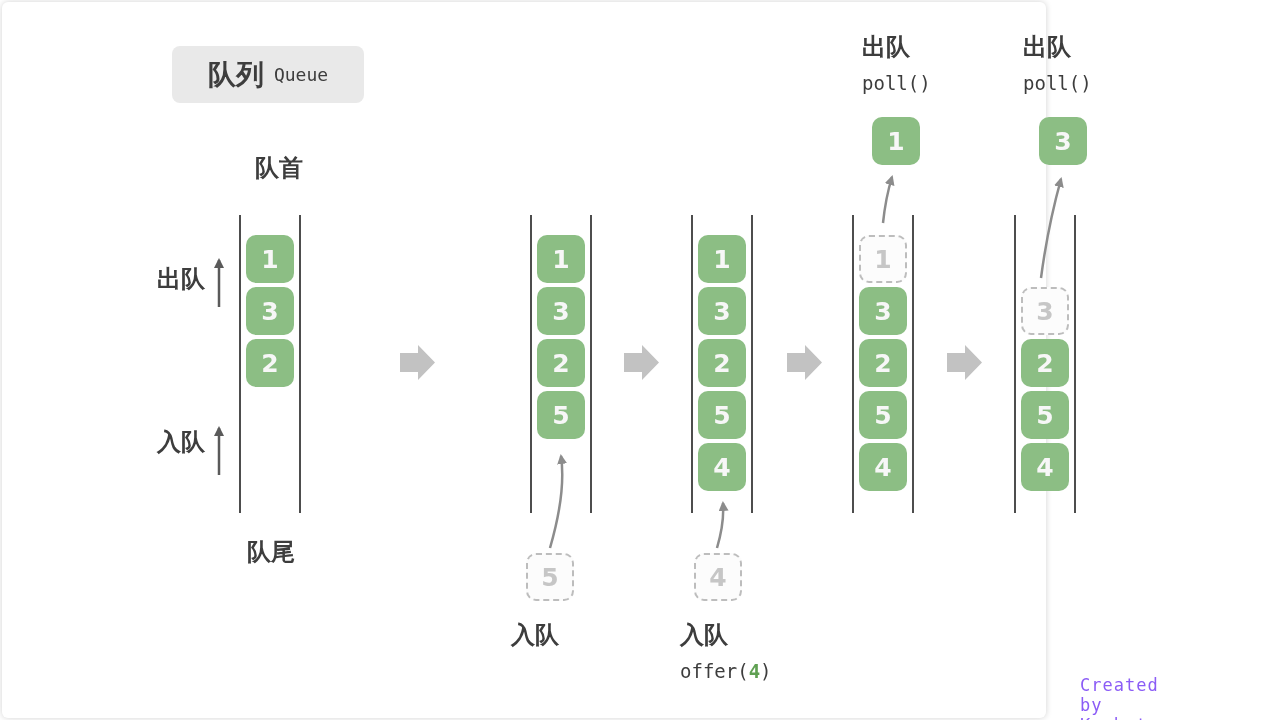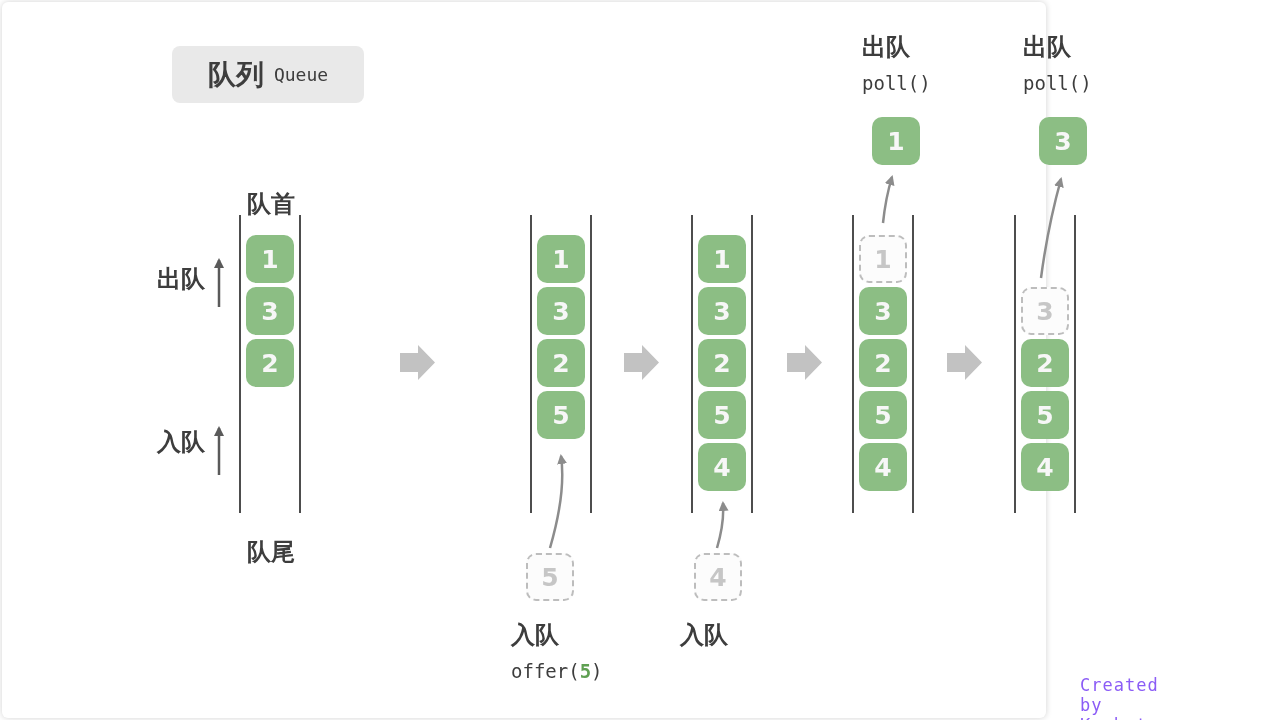--- a/index.html
+++ b/index.html
@@ -50,21 +50,21 @@
 </head>
 <body>
 
 <div class="canvas">
 
   <div class="title-box">
     <span class="title-cn">队列</span>
     <span class="title-en">Queue</span>
   </div>
 
-  <div class="cjk-label" style="left:245px;top:150px;margin-top:36px;">队首</div>
+  <div class="cjk-label" style="left:253px;top:150px;">队首</div>
   <div class="cjk-label" style="left:245px;top:534px;text-align:right;">队尾</div>
   <div class="cjk-label" style="left:155px;top:261px;">出队</div>
   <div class="cjk-label" style="left:155px;top:424px;">入队</div>
 
   <svg class="overlay">
     <defs>
       <marker id="ah-dark" markerUnits="userSpaceOnUse" markerWidth="14" markerHeight="14" refX="8" refY="5" orient="auto">
         <path d="M0,0 L10,5 L0,10 z" fill="#5A5A5A"></path>
       </marker>
       <marker id="ah-gray" markerUnits="userSpaceOnUse" markerWidth="14" markerHeight="14" refX="8" refY="5" orient="auto">
@@ -92,32 +92,32 @@
   <div class="cell c1 r2">2</div>
 
   <div class="channel ch2"></div>
   <div class="cell c2 r0">1</div>
   <div class="cell c2 r1">3</div>
   <div class="cell c2 r2">2</div>
   <div class="cell c2 r3">5</div>
   <div class="cell ghost in2">5</div>
   <div class="op-label" style="left:509px;top:617px;">
     <div class="op-line1">入队</div>
-    <div class="op-line2"><span>offer(</span><span class="arg-green">5</span><span>)</span></div>
   </div>
 
   <div class="channel ch3"></div>
   <div class="cell c3 r0">1</div>
   <div class="cell c3 r1">3</div>
   <div class="cell c3 r2">2</div>
   <div class="cell c3 r3">5</div>
   <div class="cell c3 r4">4</div>
   <div class="cell ghost in3">4</div>
   <div class="op-label" style="left:678px;top:617px;">
     <div class="op-line1">入队</div>
+    <div class="op-line2"><span>offer(</span><span class="arg-green">4</span><span>)</span></div>
   </div>
 
   <div class="channel ch4"></div>
   <div class="cell ghost c4 r0">1</div>
   <div class="cell c4 r1">3</div>
   <div class="cell c4 r2">2</div>
   <div class="cell c4 r3">5</div>
   <div class="cell c4 r4">4</div>
   <div class="cell out4">1</div>
   <div class="op-label" style="left:860px;top:29px;">

